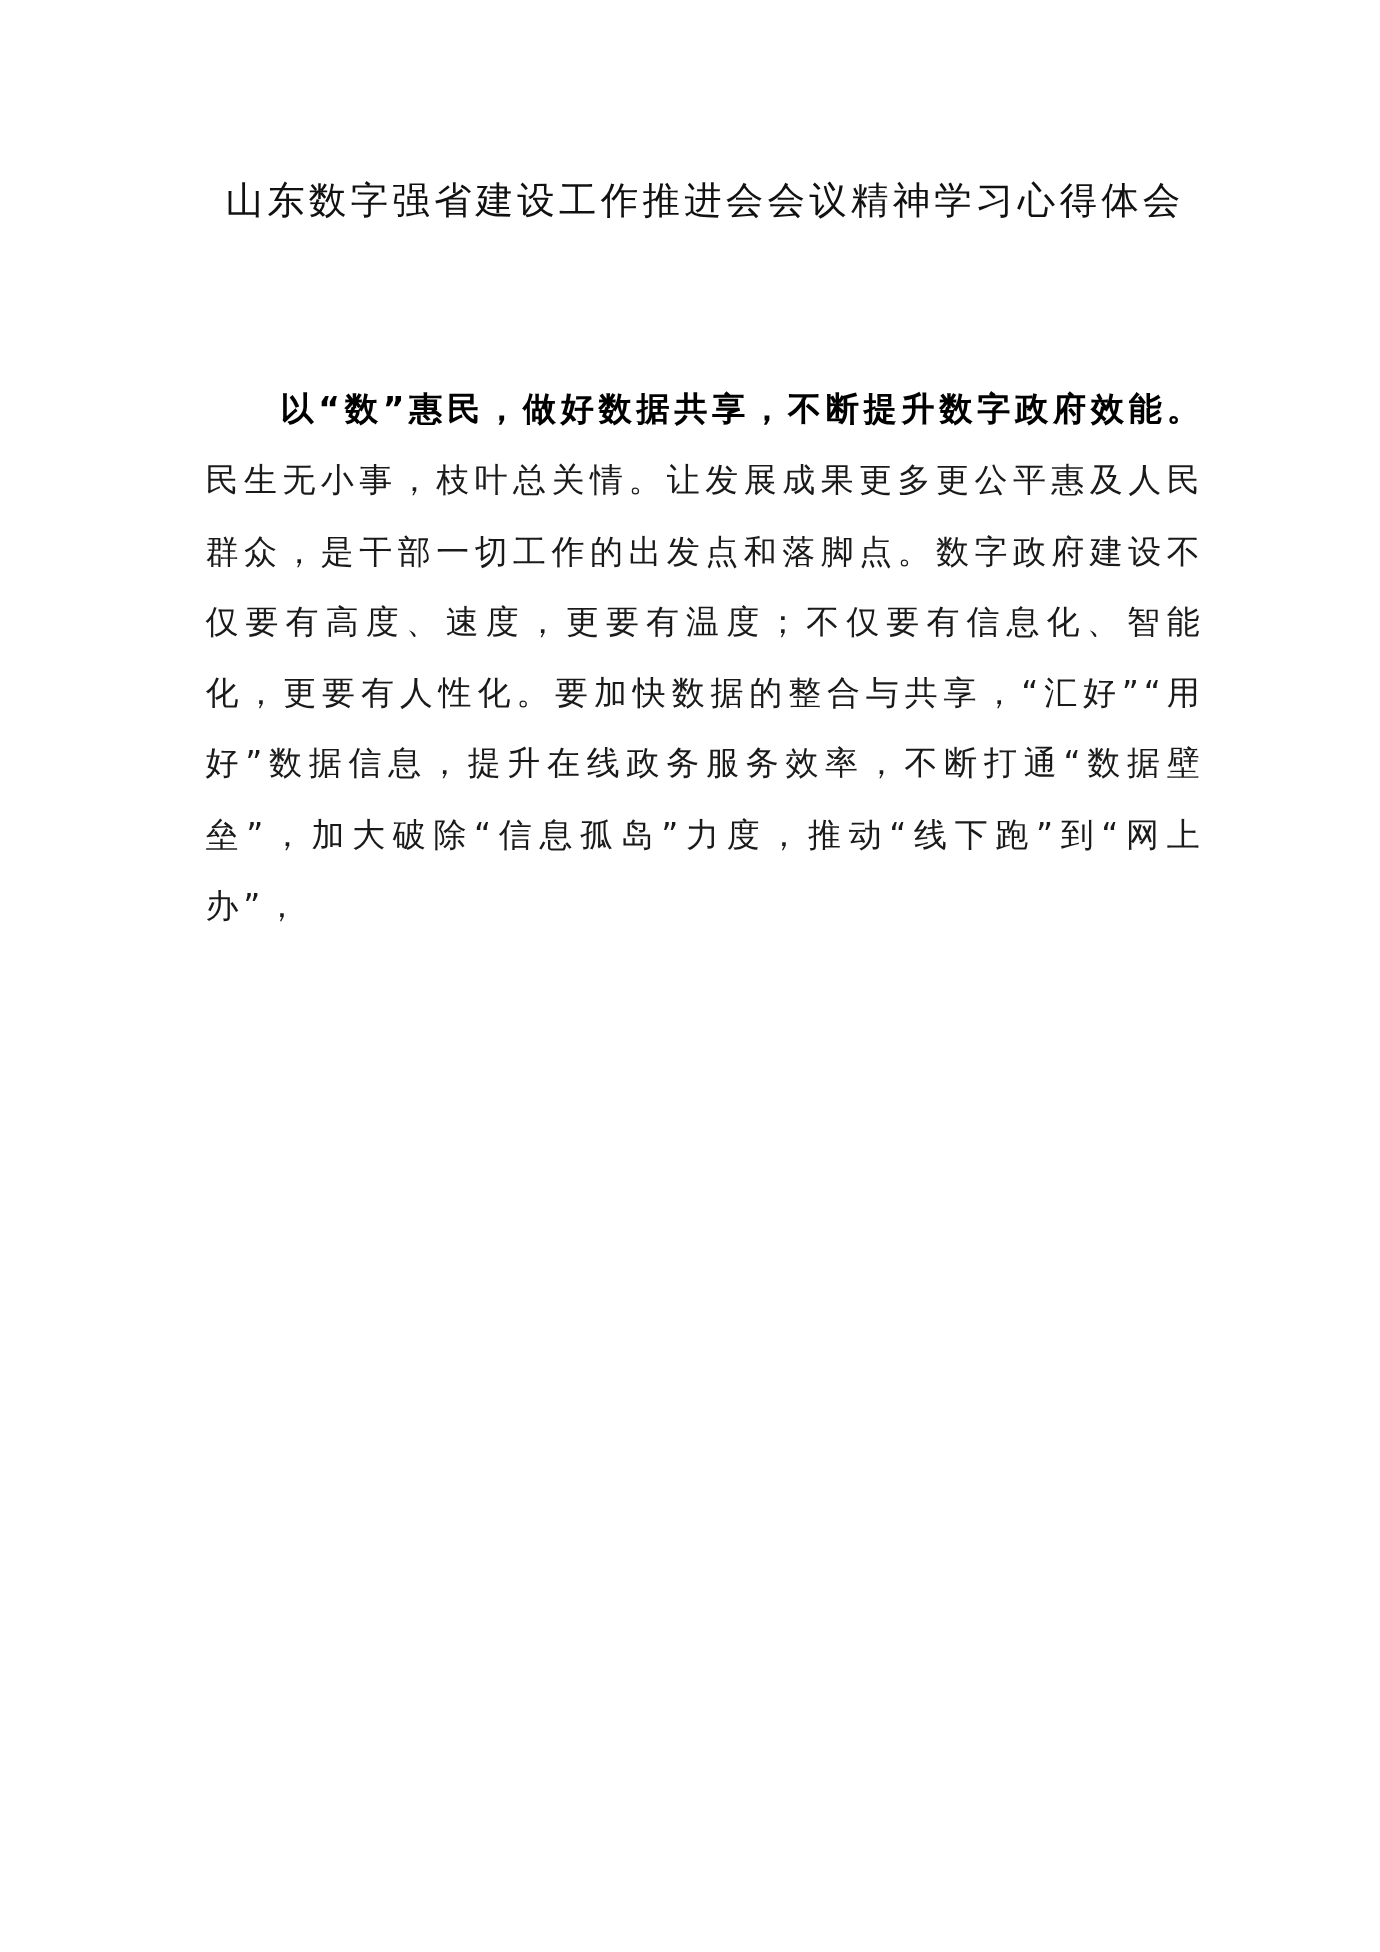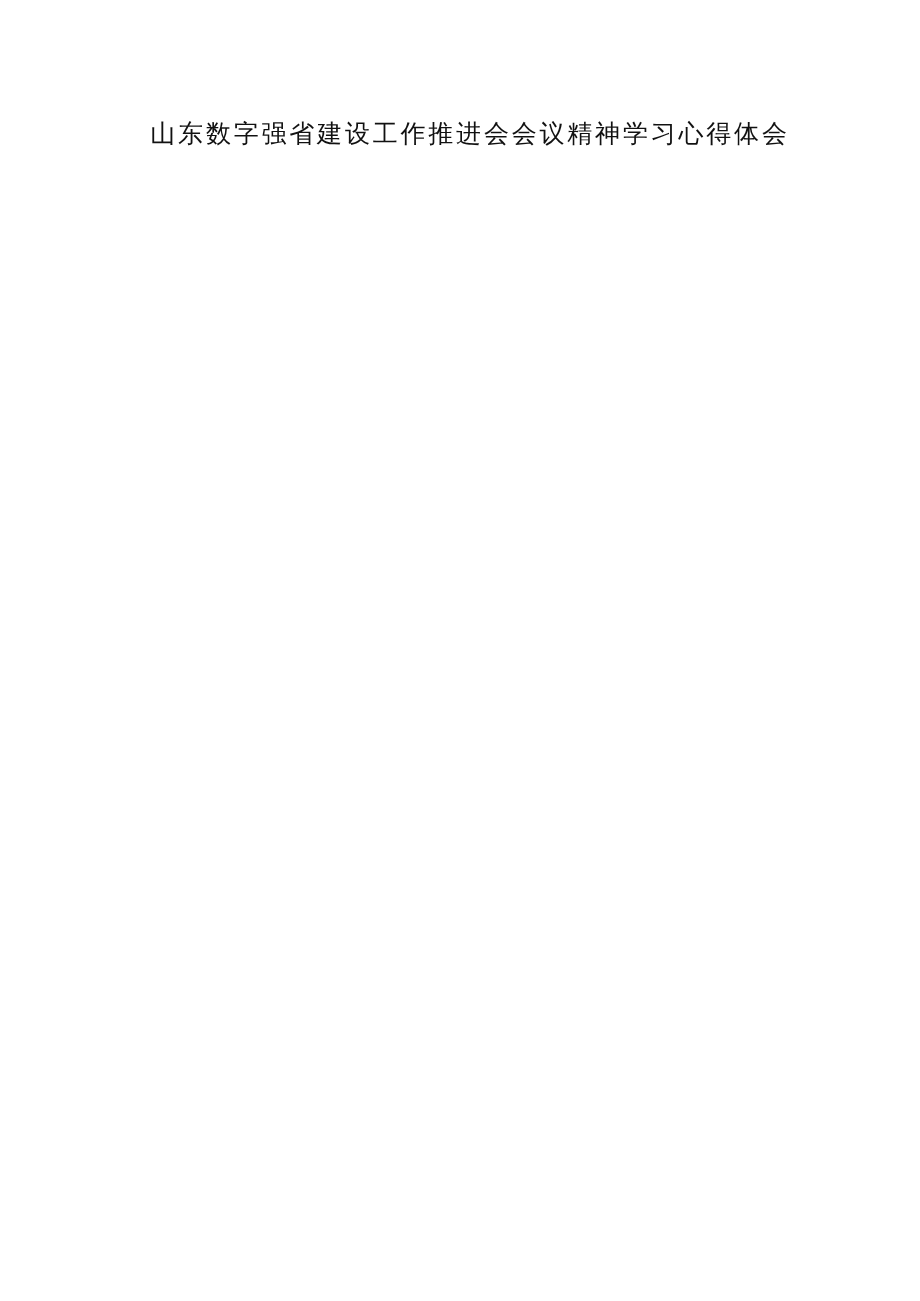--- a/index.html
+++ b/index.html
@@ -59,14 +59,15 @@
   </style>
 </head>
 <body>
 
 <div class="page">
   <h1 class="title">山东数字强省建设工作推进会会议精神学习心得体会</h1>
 
   <div class="body">
 
 
+    <p class="para"><span class="bold">以“数”惠民，做好数据共享，不断提升数字政府效能。</span><span>民生无小事，枝叶总关情。让发展成果更多更公平惠及人民群众，是干部一切工作的出发点和落脚点。数字政府建设不仅要有高度、速度，更要有温度；不仅要有信息化、智能化，更要有人性化。要加快数据的整合与共享，“汇好”“用好”数据信息，提升在线政务服务效率，不断打通“数据壁垒”，加大破除“信息孤岛”力度，推动“线下跑”到“网上办”，</span></p>
   </div>
 </div>
 
 </body></html>

